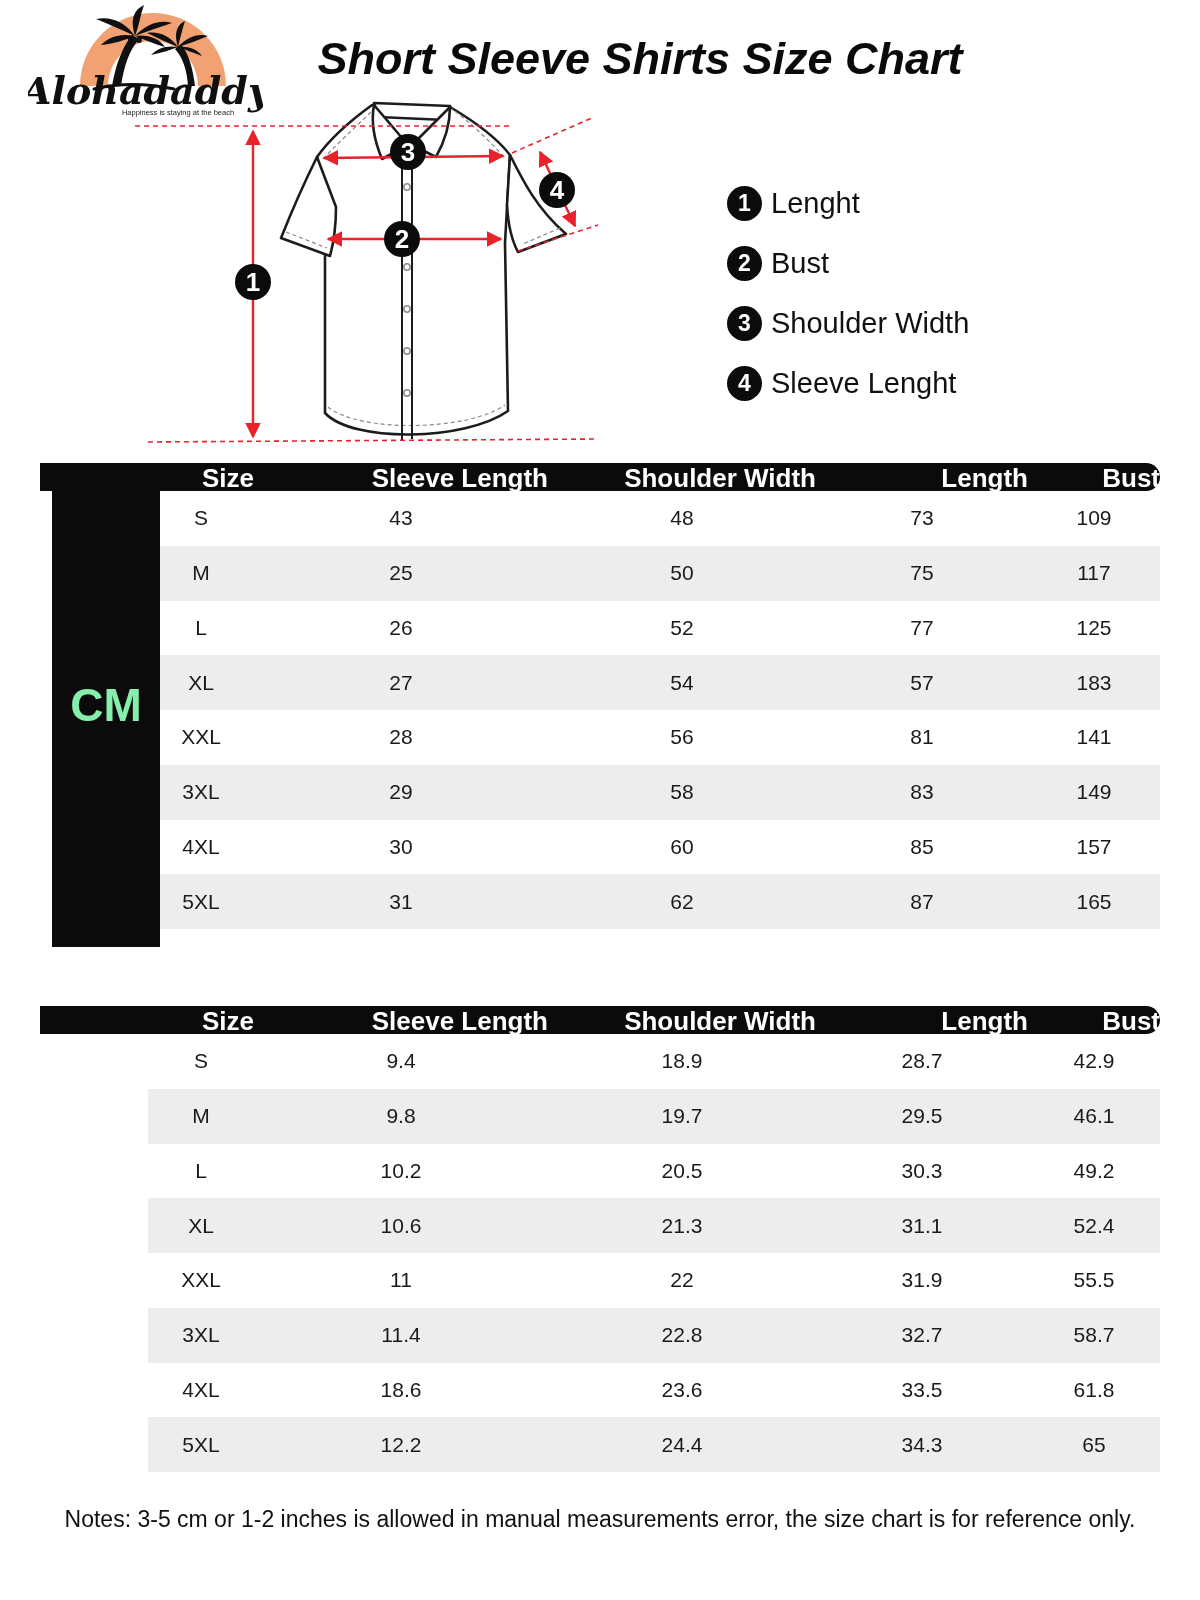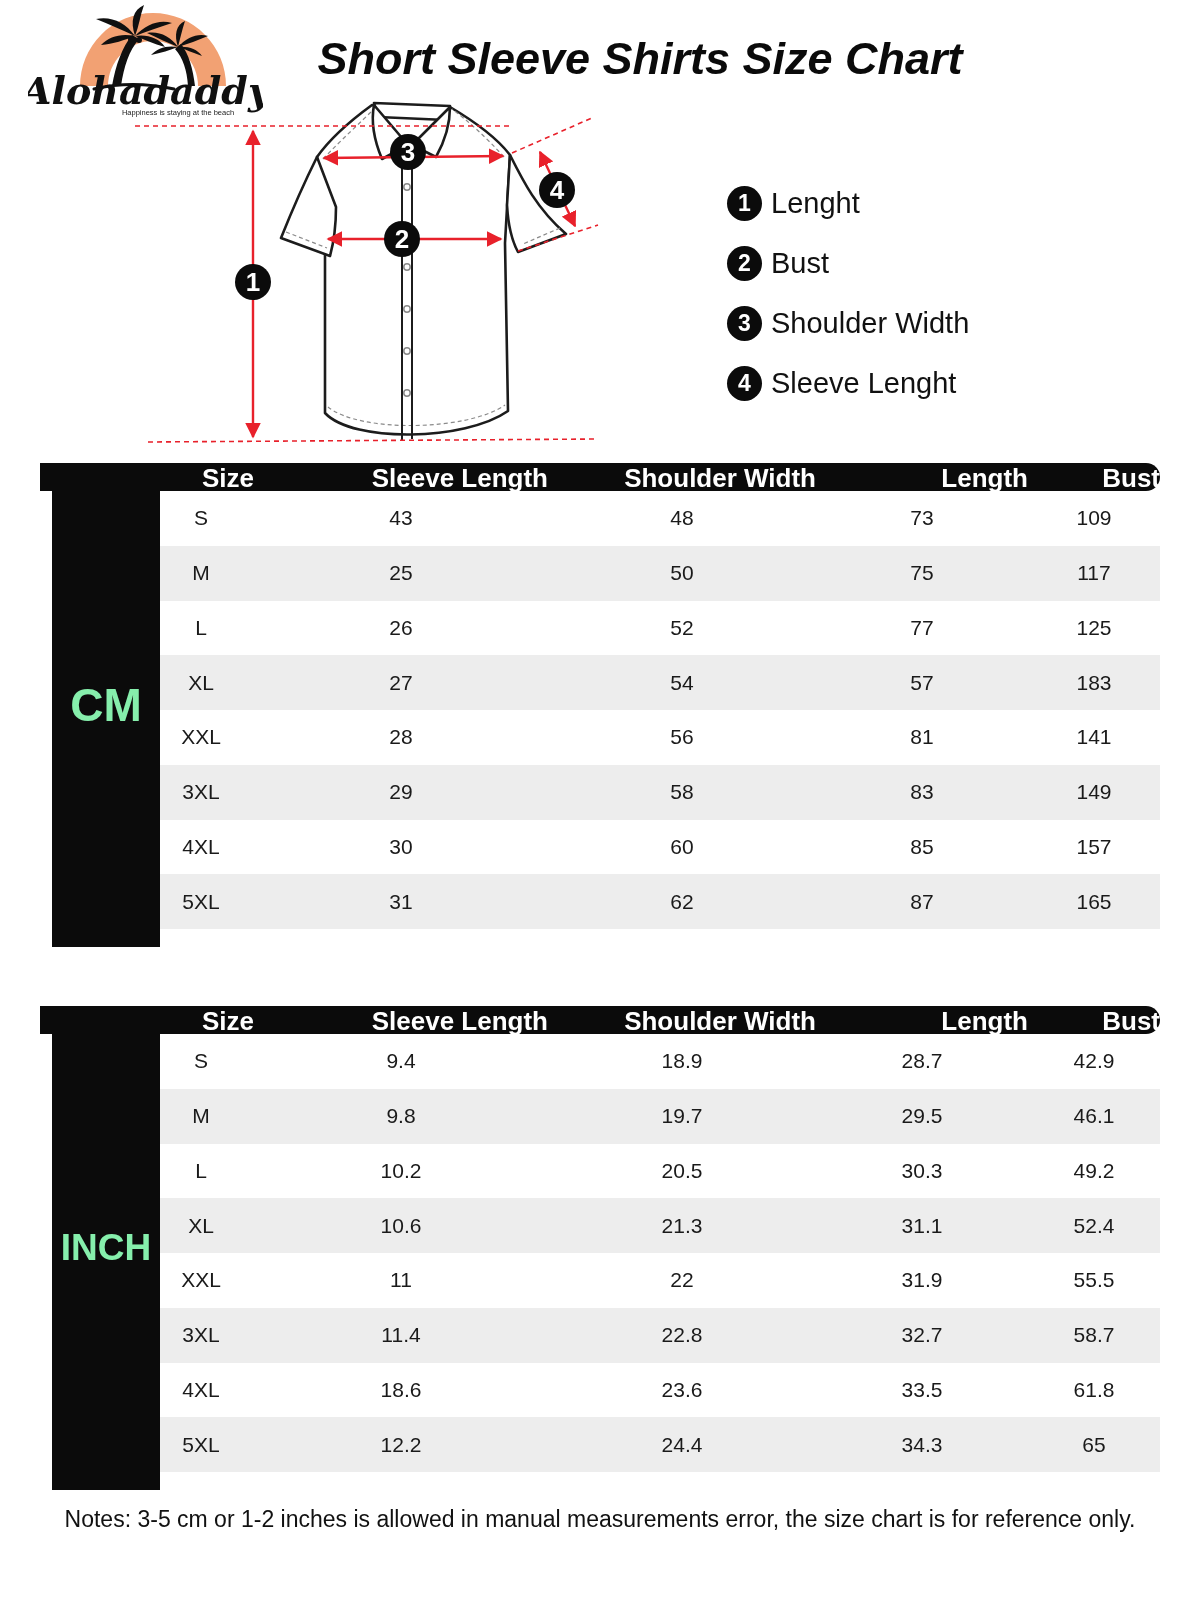--- a/index.html
+++ b/index.html
@@ -246,23 +246,20 @@
         <span>5XL</span>
         <span>31</span>
         <span>62</span>
         <span>87</span>
         <span>165</span>
       </div>
     </div>
 </div>
 
 <div class="sizetable inch">
-  <div class="unit-col">
-    <span>INCH</span>
-  </div>
   <div class="thead">
     <span></span>
     <span>Size</span>
     <span>Sleeve Length</span>
     <span>Shoulder Width</span>
     <span>Length</span>
     <span>Bust</span>
   </div>
   <div class="tbody">
 

